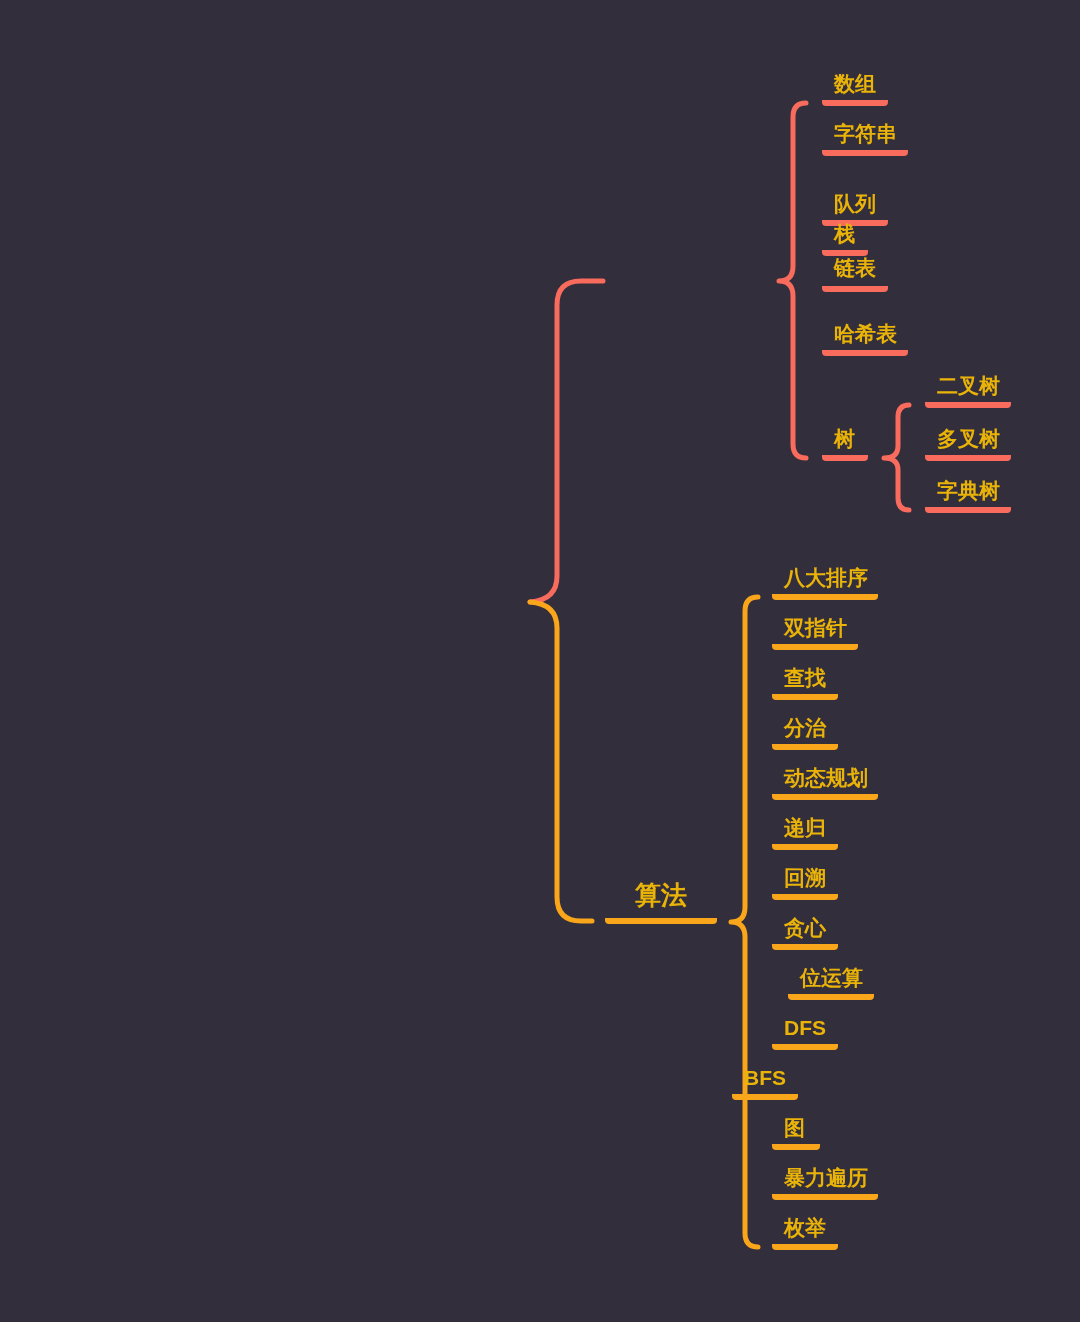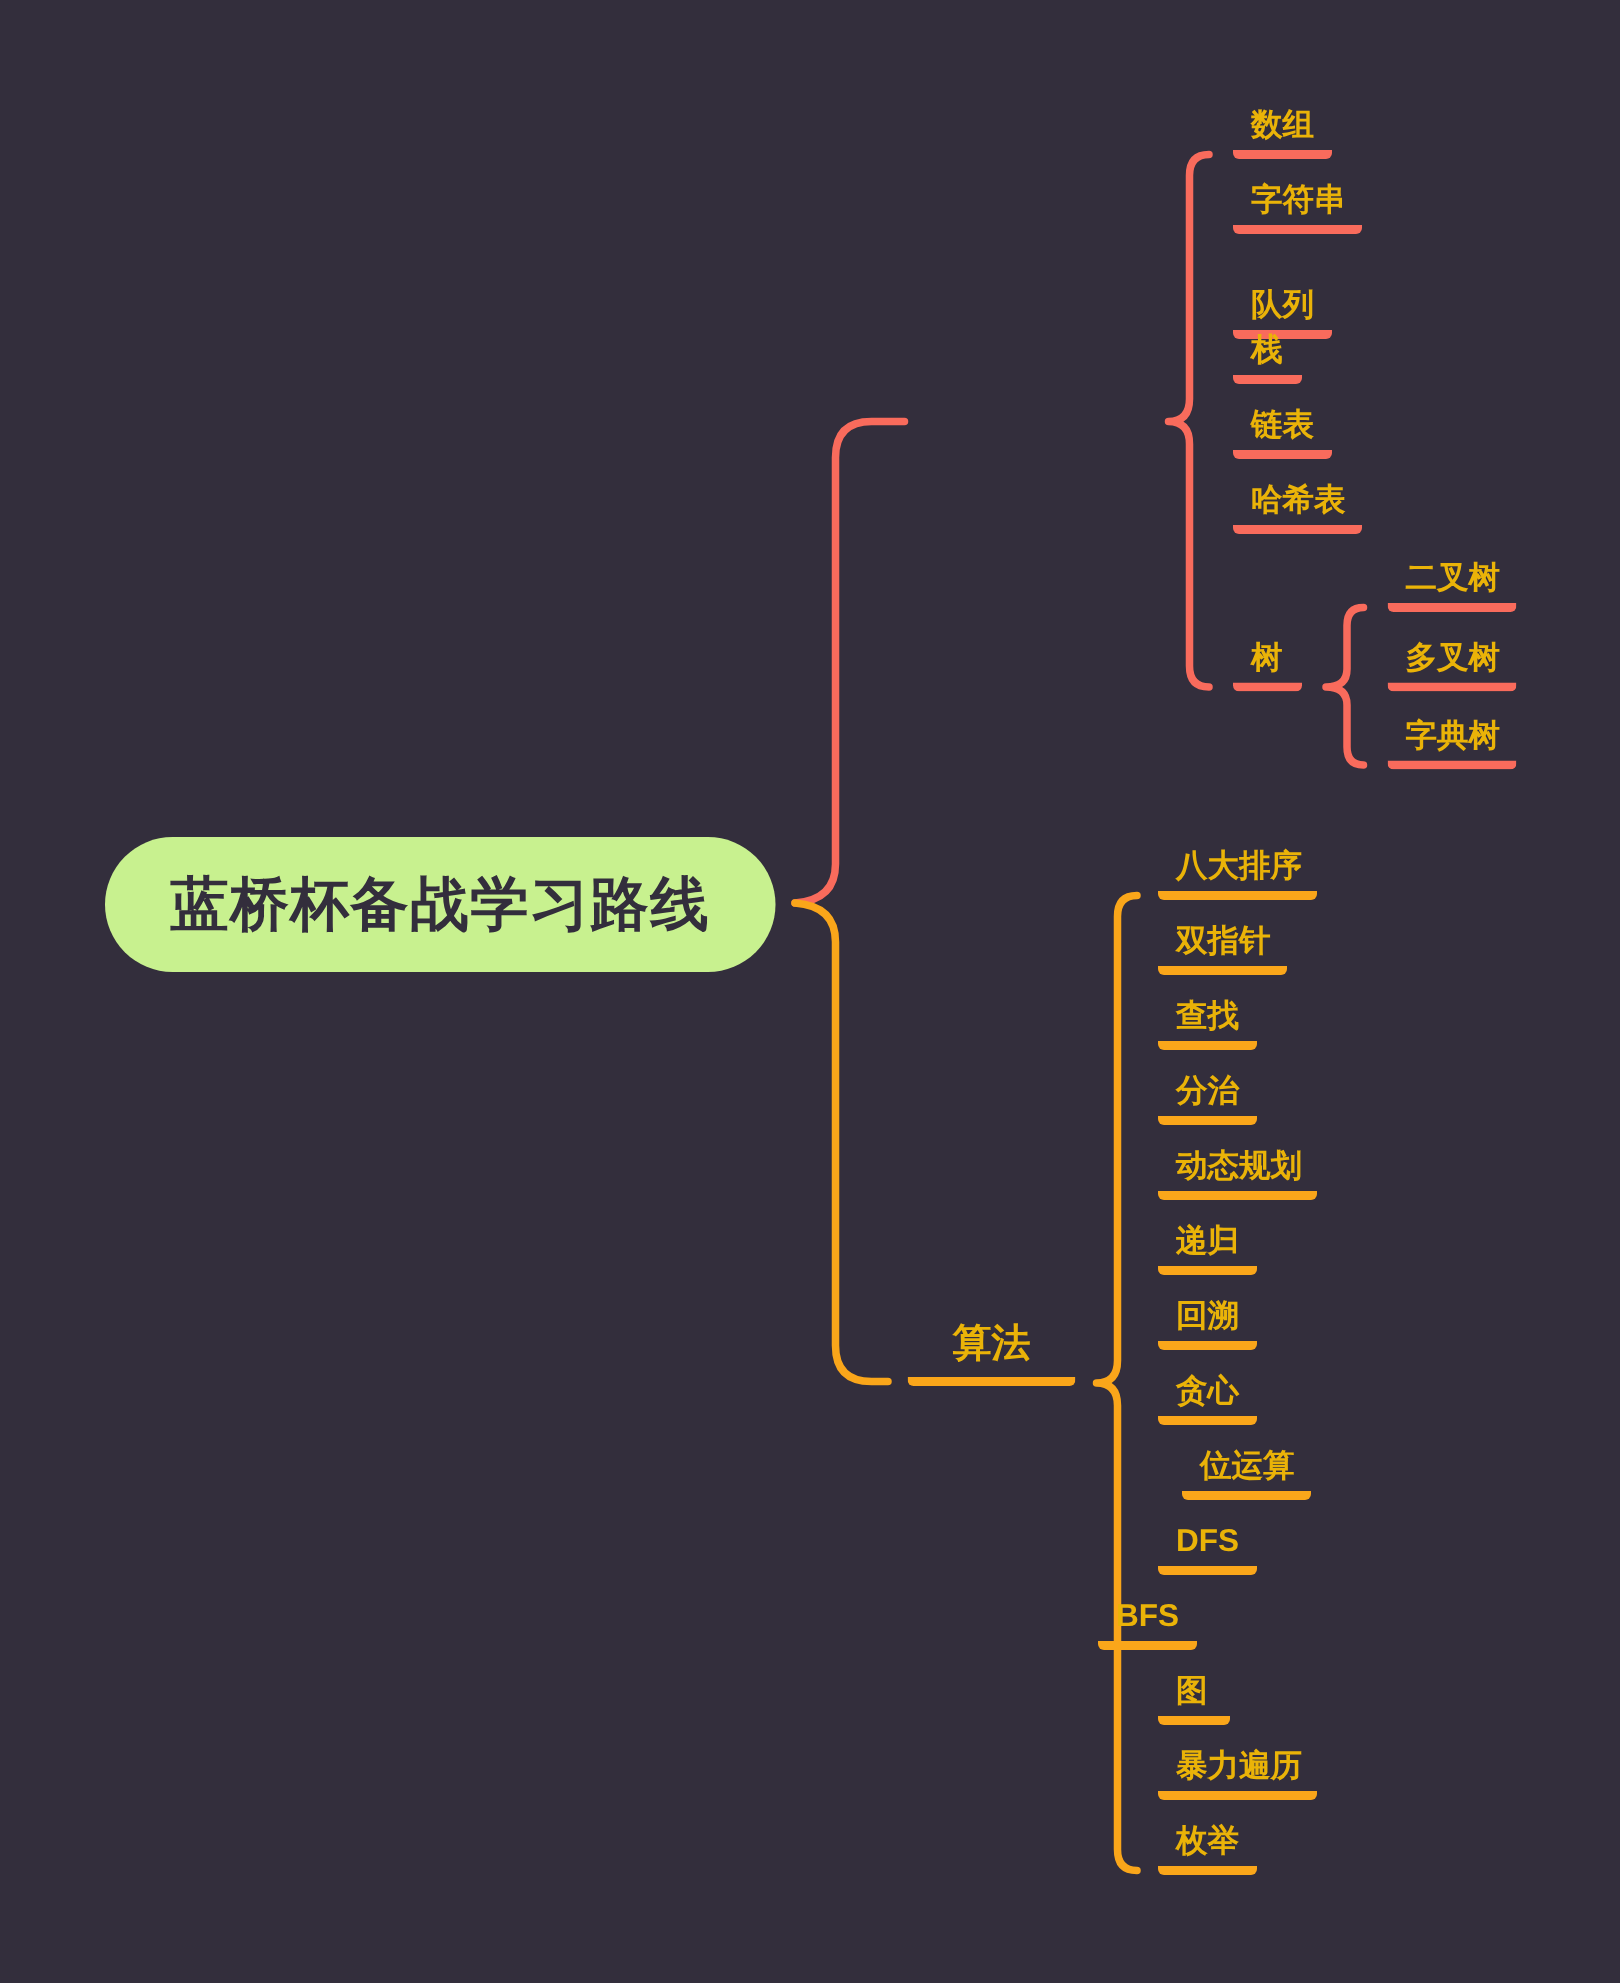--- a/index.html
+++ b/index.html
@@ -71,29 +71,28 @@
 
     <path d="M 530 602 Q 557 604 557 628 L 557 897 Q 557 921 581 921 L 592 921" stroke="#FAA61A"></path>
 
     <path d="M 806 103 Q 793 103 793 117 L 793 266 Q 793 281 779 281 Q 793 281 793 296 L 793 444 Q 793 458 806 458" stroke="#F96B5C"></path>
 
     <path d="M 909 405 Q 898 405 898 417 L 898 446 Q 898 458 884 458 Q 898 458 898 470 L 898 498 Q 898 510 909 510" stroke="#F96B5C"></path>
 
     <path d="M 758 597 Q 745 597 745 611 L 745 907 Q 745 922 731 922 Q 745 922 745 937 L 745 1233 Q 745 1247 758 1247" stroke="#FAA61A"></path>
   </svg>
 
-  <div class="root-topic">蓝桥杯备战学习路线</div>
 
   <div class="node branch-label yellow" style="left:605px; top:880px; width:112px;">算法</div>
 
   <div class="node child red" style="left:822px; top:71px;  width:66px;">数组</div>
   <div class="node child red" style="left:822px; top:121px; width:86px;">字符串</div>
   <div class="node child red" style="left:822px; top:171px; width:66px;margin-top:20px;">队列</div>
   <div class="node child red" style="left:822px; top:221px; width:46px;">栈</div>
-  <div class="node child red" style="left:822px; top:271px; width:66px;">链表</div>
+  <div class="node child red" style="left:822px; top:257px; width:66px;font-family:Liberation Mono, monospace;">链表</div>
   <div class="node child red" style="left:822px; top:321px; width:86px;">哈希表</div>
   <div class="node child red" style="left:822px; top:426px; width:46px;">树</div>
 
   <div class="node child red" style="left:925px; top:373px; width:86px;">二叉树</div>
   <div class="node child red" style="left:925px; top:426px; width:86px;">多叉树</div>
   <div class="node child red" style="left:925px; top:478px; width:86px;">字典树</div>
 
   <div class="node child yellow" style="left:772px; top:565px;  width:106px;">八大排序</div>
   <div class="node child yellow" style="left:772px; top:615px;  width:86px;">双指针</div>
   <div class="node child yellow" style="left:772px; top:665px;  width:66px;">查找</div>

